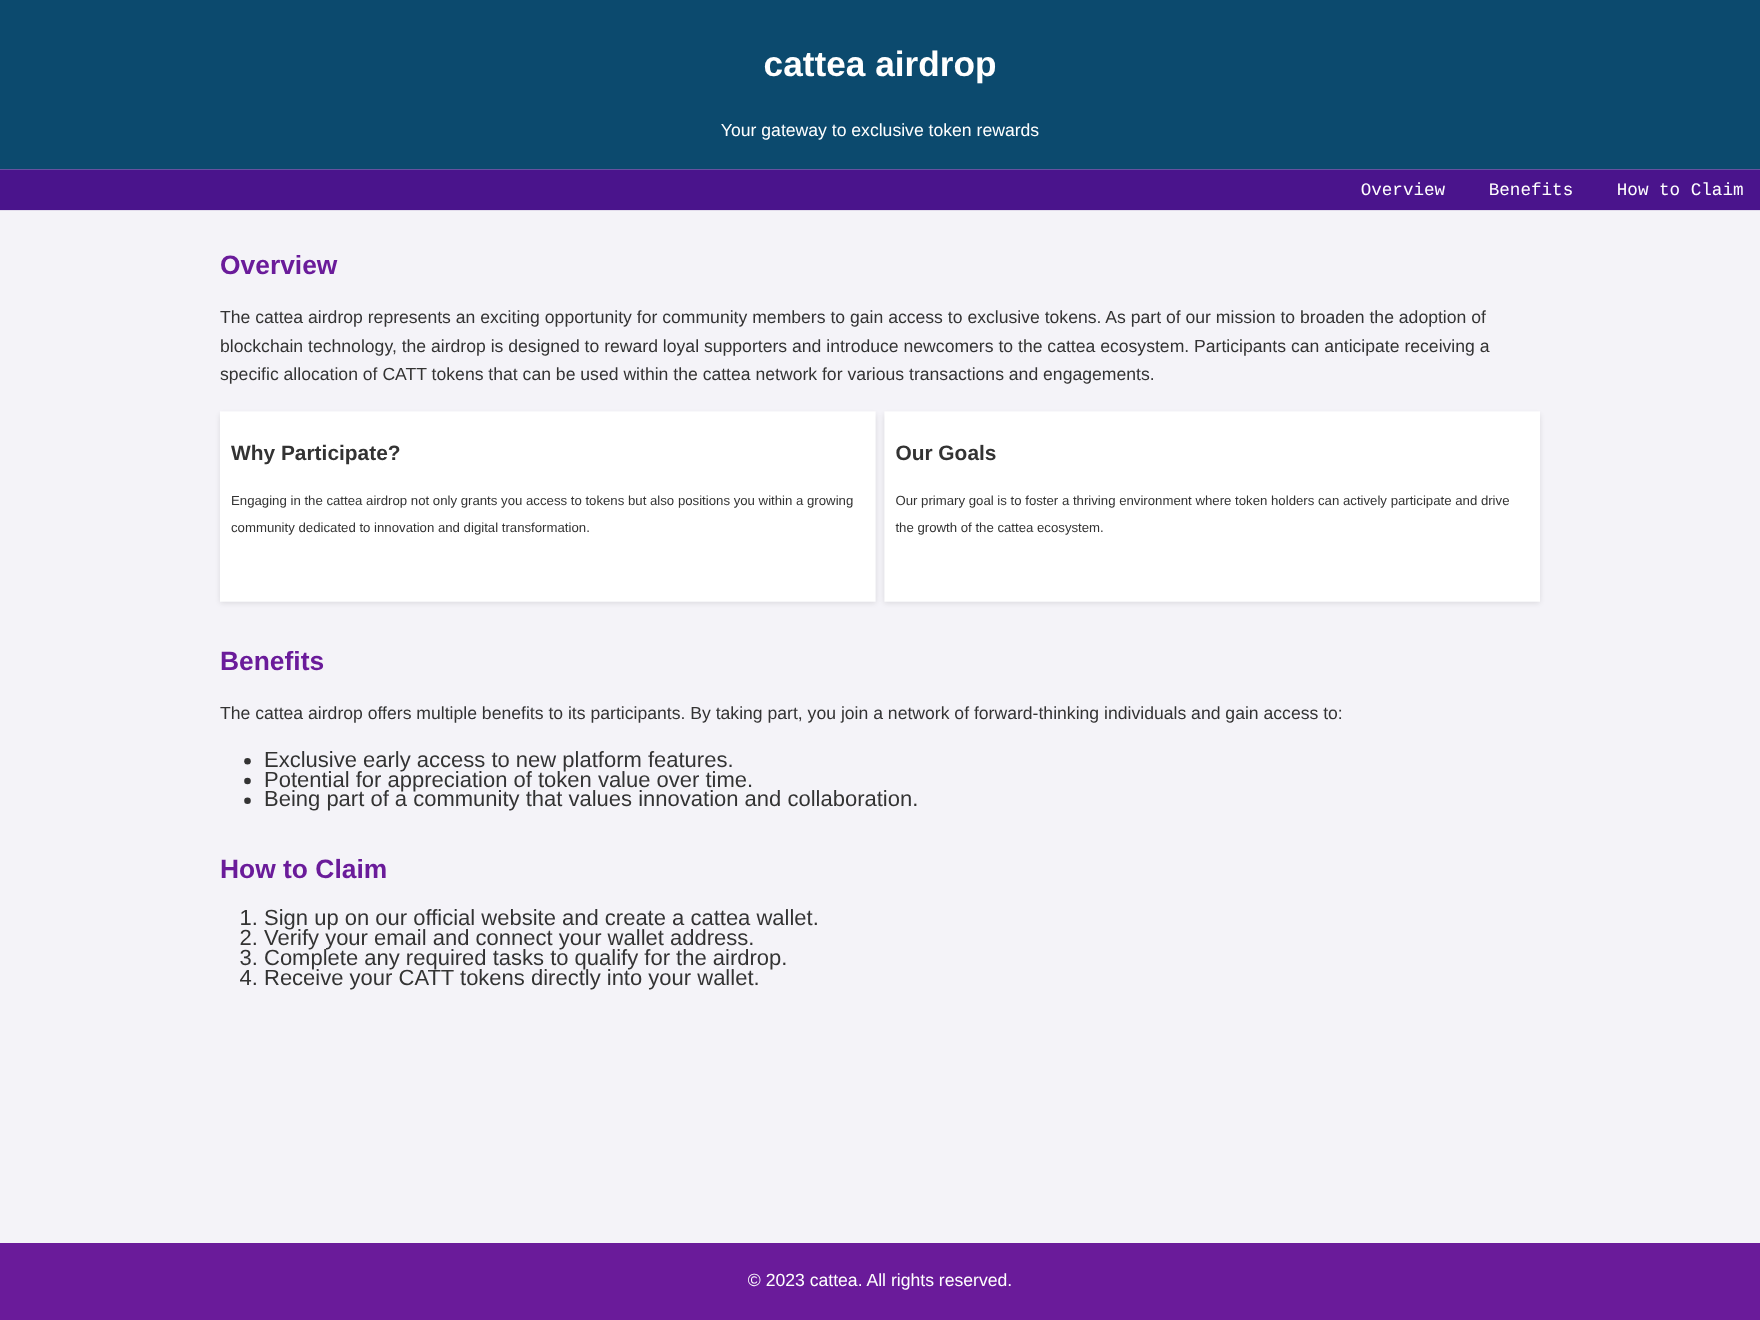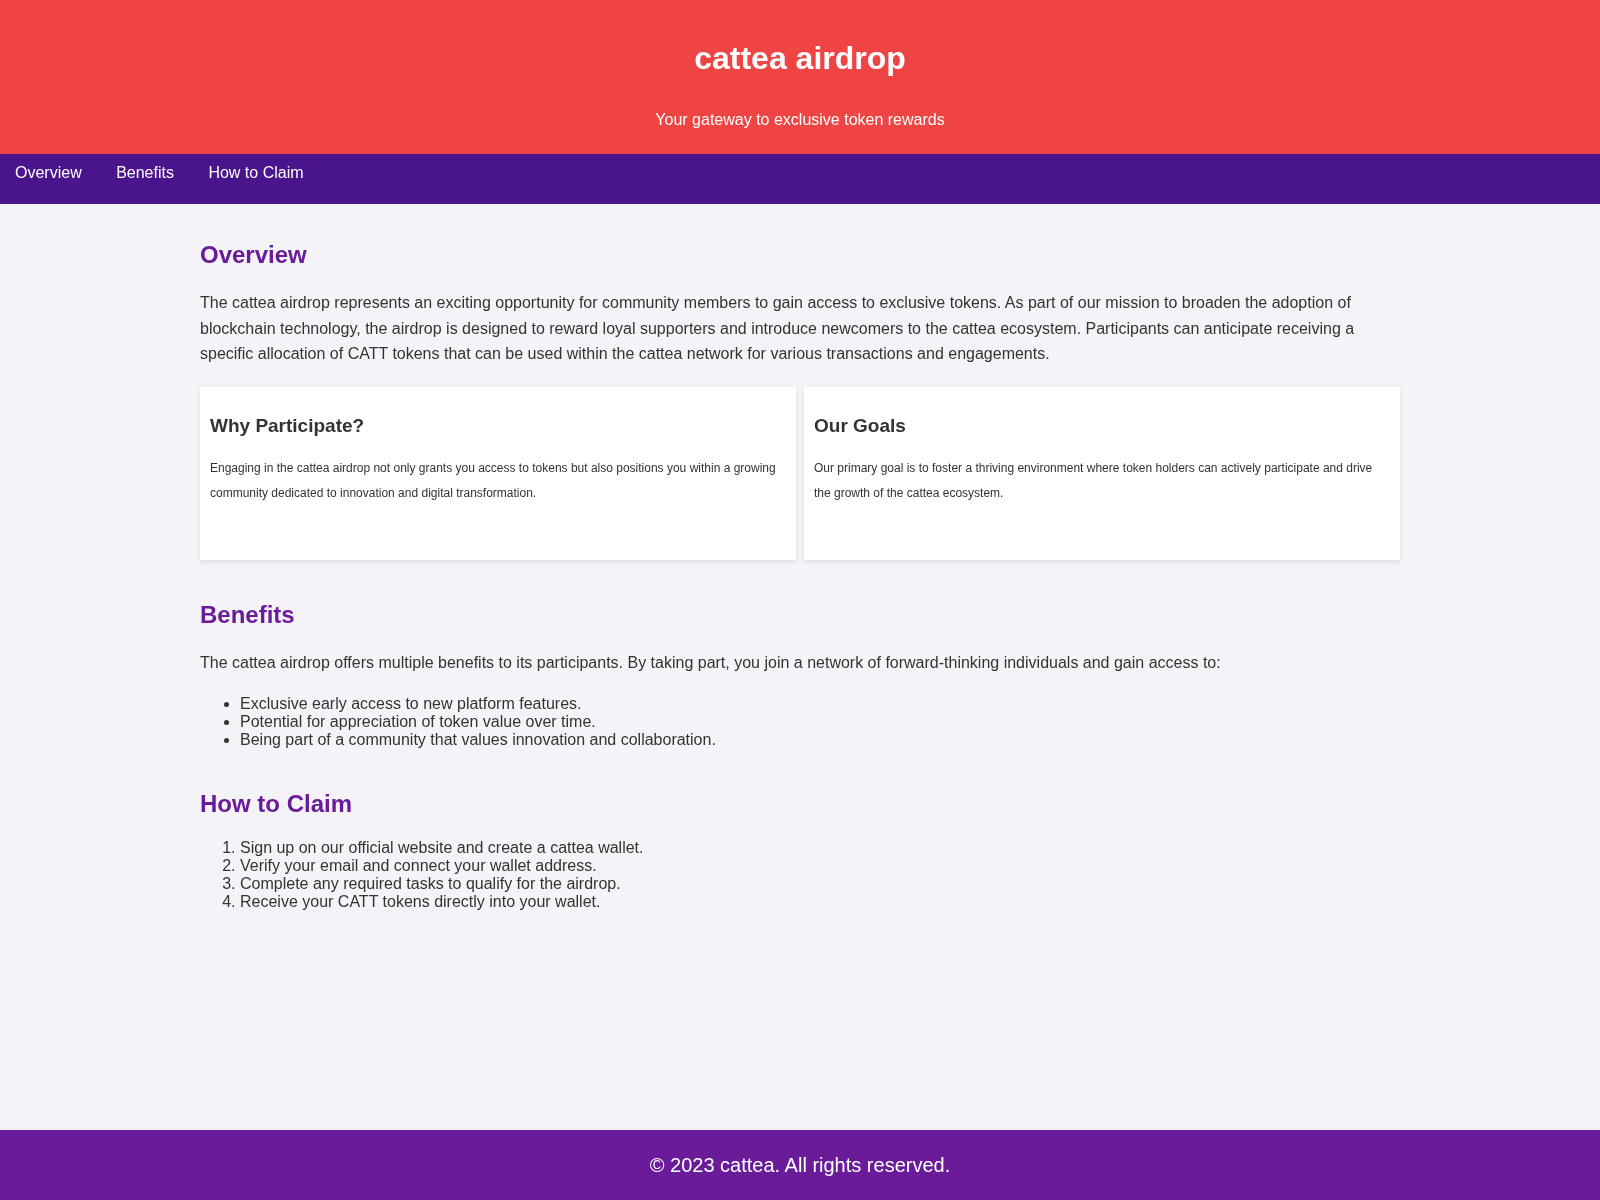--- a/index.html
+++ b/index.html
@@ -7,42 +7,43 @@
     body {
       width: 1600px;
       height: 1200px;
       background: #f4f3f8;
       font-family: "Liberation Sans", sans-serif;
       color: #333333;
       position: relative;
       overflow: hidden;
     }
     header.site-header {
-      background: #ef4444;
+      background: #0c4a6e;
       color: #ffffff;
       text-align: center;
       height: 154px;
       padding-top: 38px;
     }
     header.site-header h1 {
       margin: 0;
       font-size: 32px;
       font-weight: bold;
       line-height: 40px;
     }
     header.site-header p {
       margin: 32px 0 0 0;
       font-size: 16px;
       line-height: 20px;
     }
     nav.site-nav {
       background: #4a148c;
-      height: 50px;
-      text-align: left;
+      height: 37px;
+      text-align: right;
       line-height: 38px;
+      font-family: Liberation Mono, monospace;
     }
     nav.site-nav a {
       color: #ffffff;
       text-decoration: none;
       font-size: 16px;
       margin: 0 15px;
     }
     main.container {
       width: 1200px;
       margin: 0 auto;
@@ -82,35 +83,35 @@
     .card p {
       margin: 0 0 16px 0;
       font-size: 12px;
       line-height: 25.6px;
     }
     section.benefits h2 { margin-top: 40px; }
     section.claim h2 { margin-top: 40px; }
     ul.benefit-list, ol.claim-steps {
       margin: 0;
       padding-left: 40px;
-      font-size: 16px;
+      font-size: 20px;
       line-height: 18px;
     }
     ul.benefit-list li, ol.claim-steps li { margin: 0; }
     footer.site-footer {
       position: absolute;
       left: 0;
       top: 1130px;
       width: 1600px;
       height: 70px;
       background: #6a1b9a;
       color: #ffffff;
       text-align: center;
       line-height: 70px;
-      font-size: 20px;
+      font-size: 16px;
     }
   </style>
 </head>
 <body>
 
 <header class="site-header">
   <h1>cattea airdrop</h1>
   <p>Your gateway to exclusive token rewards</p>
 </header>
 

